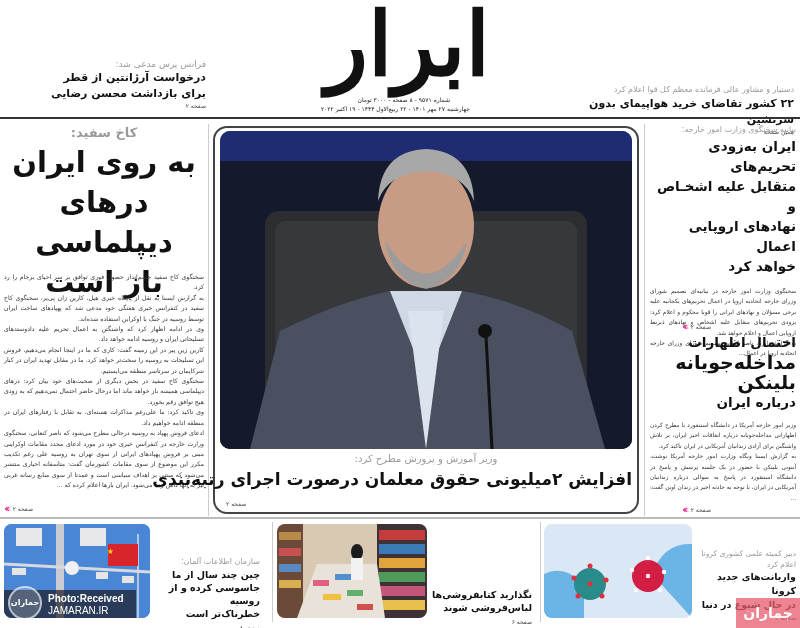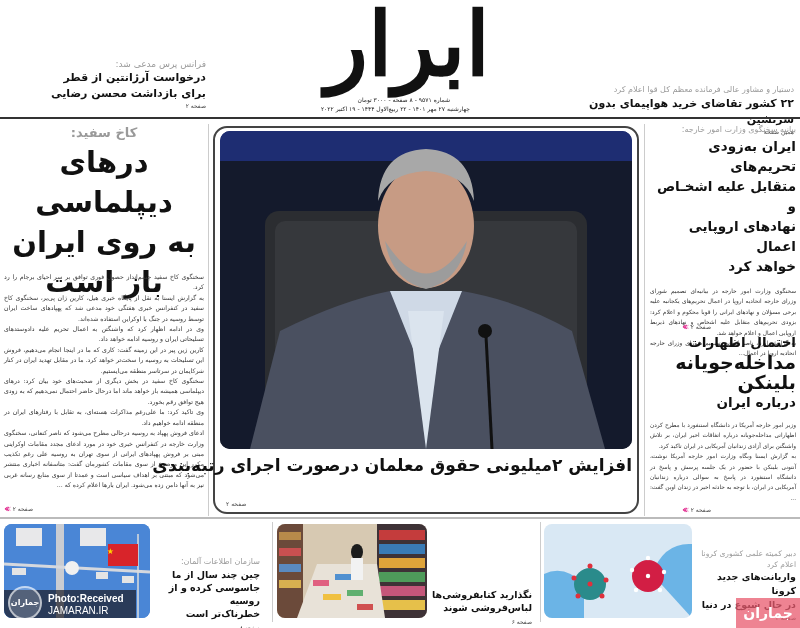--- a/index.html
+++ b/index.html
@@ -49,22 +49,22 @@
 <div class="abs teaser-right">
   <div class="kicker" style="font-size:8px;margin-top:26px;">دستیار و مشاور عالی فرمانده معظم کل قوا اعلام کرد</div>
   <div class="hl" style="font-size:11px;line-height:16px;">۲۲ کشور تقاضای خرید هواپیمای بدون سرنشین</div>
   <div class="pageref">همین صفحه</div>
 </div>
 
 <div class="abs rule-top"></div>
 
 <div class="abs" style="left:4px;top:124px;width:200px;">
   <div class="kicker" style="font-size:13px;line-height:18px;font-weight:bold;text-align:center;">کاخ سفید:</div>
+  <div class="hl" style="font-size:29px;line-height:40px;text-align:center;">به روی ایران</div>
   <div class="hl" style="font-size:29px;line-height:40px;text-align:center;">درهای دیپلماسی</div>
-  <div class="hl" style="font-size:29px;line-height:40px;text-align:center;">به روی ایران</div>
   <div class="hl" style="font-size:29px;line-height:40px;text-align:center;">باز است</div>
 </div>
 
 <div class="abs" style="left:4px;top:272px;width:200px;">
   <p class="body-text">سخنگوی کاخ سفید چشم‌انداز حصول فوری توافق بر سر احیای برجام را رد کرد.</p>
   <p class="body-text">به گزارش ایسنا به نقل از پایگاه خبری هیل، کارین ژان پی‌یر، سخنگوی کاخ سفید در کنفرانس خبری هفتگی خود مدعی شد که پهپادهای ساخت ایران توسط روسیه در جنگ با اوکراین استفاده شده‌اند.</p>
   <p class="body-text">وی در ادامه اظهار کرد که واشنگتن به اعمال تحریم علیه دادوستدهای تسلیحاتی ایران و روسیه ادامه خواهد داد.</p>
   <p class="body-text">کارین ژین پیر در این زمینه گفت: کاری که ما در اینجا انجام می‌دهیم، فروش این تسلیحات به روسیه را سخت‌تر خواهد کرد. ما در مقابل تهدید ایران در کنار شرکایمان در سرتاسر منطقه می‌ایستیم.</p>
   <p class="body-text">سخنگوی کاخ سفید در بخش دیگری از صحبت‌های خود بیان کرد: درهای دیپلماسی همیشه باز خواهد ماند اما درحال حاضر احتمال نمی‌دهیم که به زودی هیچ توافق رقم بخورد.</p>
   <p class="body-text">وی تاکید کرد: ما علی‌رغم مذاکرات هسته‌ای، به تقابل با رفتارهای ایران در منطقه ادامه خواهیم داد.</p>
@@ -88,20 +88,21 @@
     <path d="M170 160 L206 250 L242 160 Z" fill="#cfd9e6"></path>
     <path d="M188 180 L206 318 L224 180 Z" fill="#dbe4ee"></path>
     <ellipse cx="206" cy="95" rx="48" ry="62" fill="#c79b84"></ellipse>
     <path d="M158 70 Q160 20 206 18 Q252 20 254 70 Q244 42 206 40 Q168 42 158 70 Z" fill="#a8a8a8"></path>
     <path d="M165 110 Q206 175 247 110 Q240 150 206 158 Q172 150 165 110 Z" fill="#9c9c9c"></path>
     <line x1="266" y1="205" x2="272" y2="318" stroke="#111" stroke-width="3"></line>
     <circle cx="265" cy="200" r="7" fill="#111"></circle>
   </svg>
 </div>
 <div class="abs photo-caption">
+  <div class="kicker" style="font-size:10px;line-height:14px;">وزیر آموزش و پرورش مطرح کرد:</div>
   <div class="hl" style="font-size:17px;line-height:26px;white-space:nowrap;">افزایش ۲میلیونی حقوق معلمان درصورت اجرای رتبه‌بندی</div>
 </div>
 <div class="abs pageref" style="left:226px;top:500px;direction:ltr;">صفحه ۲</div>
 
 <div class="abs vsep" style="left:644px;top:124px;height:392px;"></div>
 
 <div class="abs" style="left:650px;top:124px;width:146px;text-align:right;">
   <div class="kicker" style="font-size:8px;">بیانیه سخنگوی وزارت امور خارجه:</div>
   <div class="hl" style="font-size:13.5px;line-height:20px;">ایران به‌زودی تحریم‌های</div>
   <div class="hl" style="font-size:13.5px;line-height:20px;">متقابل علیه اشخـاص و</div>

